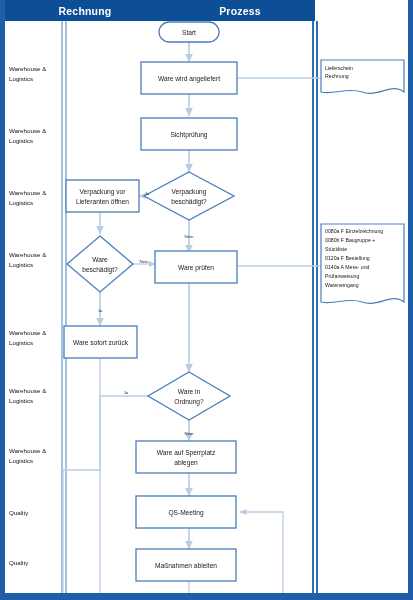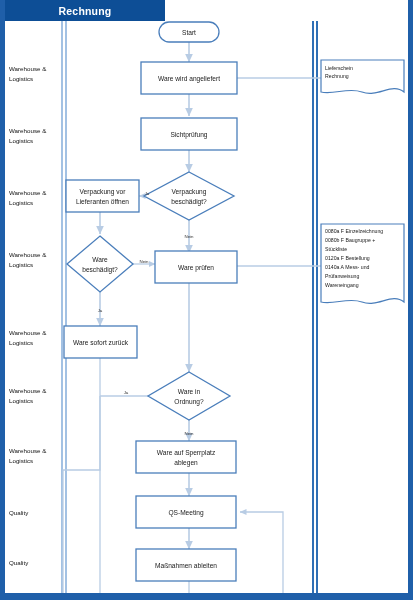--- a/index.html
+++ b/index.html
@@ -19,20 +19,21 @@
   .shape-txt{font-size:6.6px;fill:#1a1a1a;font-family:"Liberation Sans",sans-serif;}
   .edge-lbl{font-size:4.4px;fill:#333;font-family:"Liberation Sans",sans-serif;}
   .doc-txt{font-size:5.2px;fill:#1a1a1a;font-family:"Liberation Sans",sans-serif;}
 </style>
 </head>
 <body>
 
 <div id="page">
 
   <div class="hdr" id="hdr-funktion">Rechnung</div>
+  <div class="hdr" id="hdr-prozess">Prozess</div>
 
   <div class="lane-label" style="top:64px">Warehouse &amp; Logistics</div>
   <div class="lane-label" style="top:126px">Warehouse &amp; Logistics</div>
   <div class="lane-label" style="top:188px">Warehouse &amp; Logistics</div>
   <div class="lane-label" style="top:250px">Warehouse &amp; Logistics</div>
   <div class="lane-label" style="top:328px">Warehouse &amp; Logistics</div>
   <div class="lane-label" style="top:386px">Warehouse &amp; Logistics</div>
   <div class="lane-label" style="top:446px">Warehouse &amp; Logistics</div>
   <div class="lane-label" style="top:508px">Quality</div>
   <div class="lane-label" style="top:558px">Quality</div>

